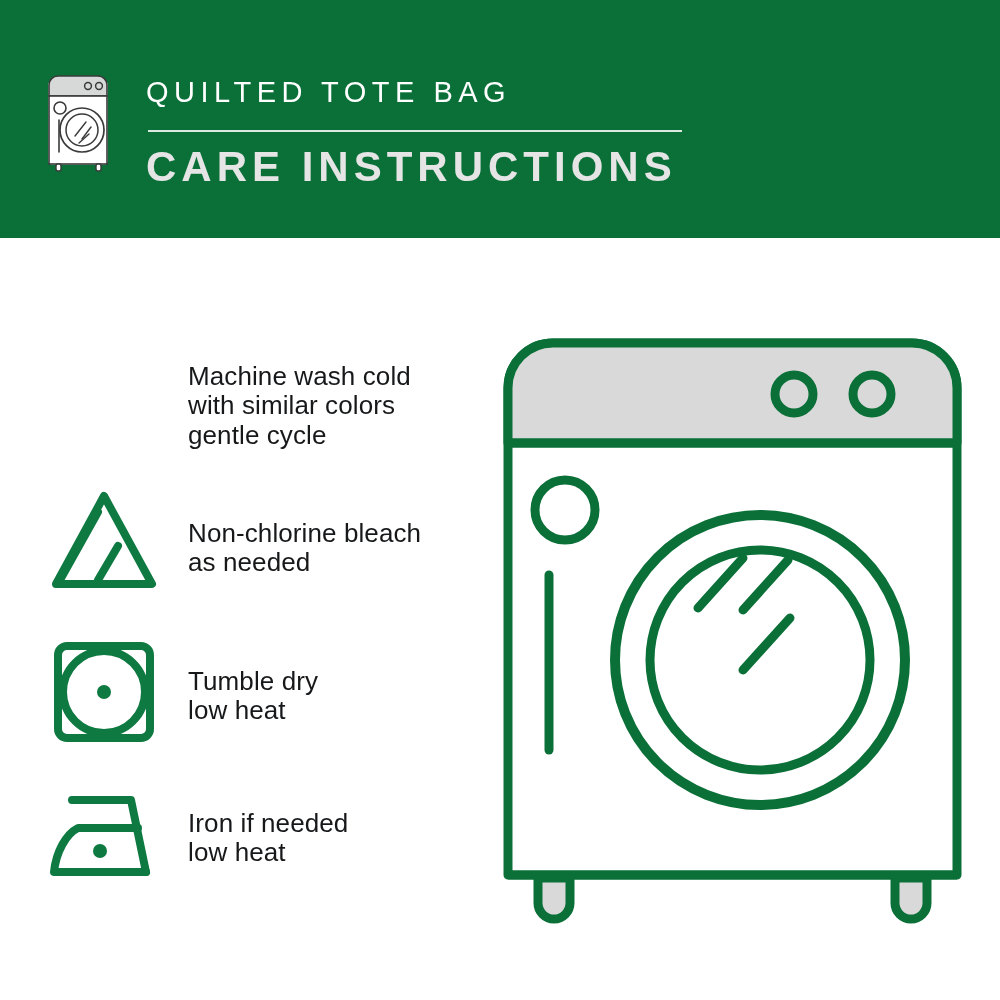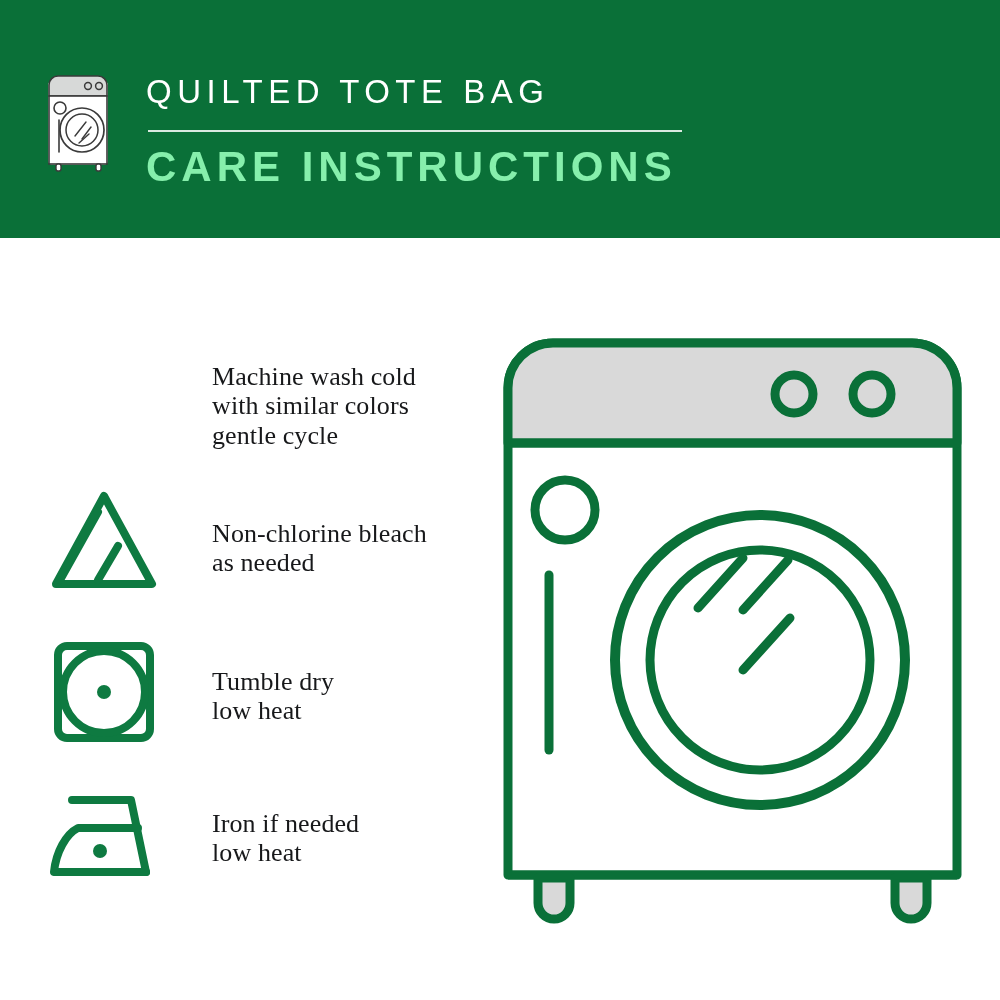--- a/index.html
+++ b/index.html
@@ -39,34 +39,34 @@
   }
   #header-text-block {
     position: absolute;
     left: 146px;
     top: 66px;
     width: 560px;
   }
   #title-main {
     color: #ffffff;
     font-family: "Liberation Sans", sans-serif;
-    font-size: 33px;
+    font-size: 29px;
     font-weight: 300;
     letter-spacing: 5.5px;
     line-height: 52px;
     white-space: nowrap;
   }
   #title-divider {
     width: 534px;
     height: 2px;
     background: rgba(255,255,255,0.85);
     margin: 12px 0 10px 2px;
   }
   #title-sub {
-    color: #86efac;
+    color: #e5e5e5;
     font-family: "Liberation Sans", sans-serif;
     font-size: 42px;
     font-weight: 700;
     letter-spacing: 5px;
     line-height: 50px;
     white-space: nowrap;
   }
 
   
   #care-list {
@@ -86,23 +86,23 @@
   }
   .care-symbol {
     position: absolute;
     left: 48px;
     top: 0;
     width: 112px;
     height: 112px;
   }
   .care-text {
     position: absolute;
-    left: 212px;
+    left: 188px;
     color: #17181A;
-    font-family: Liberation Serif, serif;
+    font-family: Liberation Sans, sans-serif;
     font-size: 26px;
     font-weight: 400;
     line-height: 29.5px;
     letter-spacing: 0.1px;
     white-space: pre-line;
   }
 
   
   #washer-illustration {
     position: absolute;

